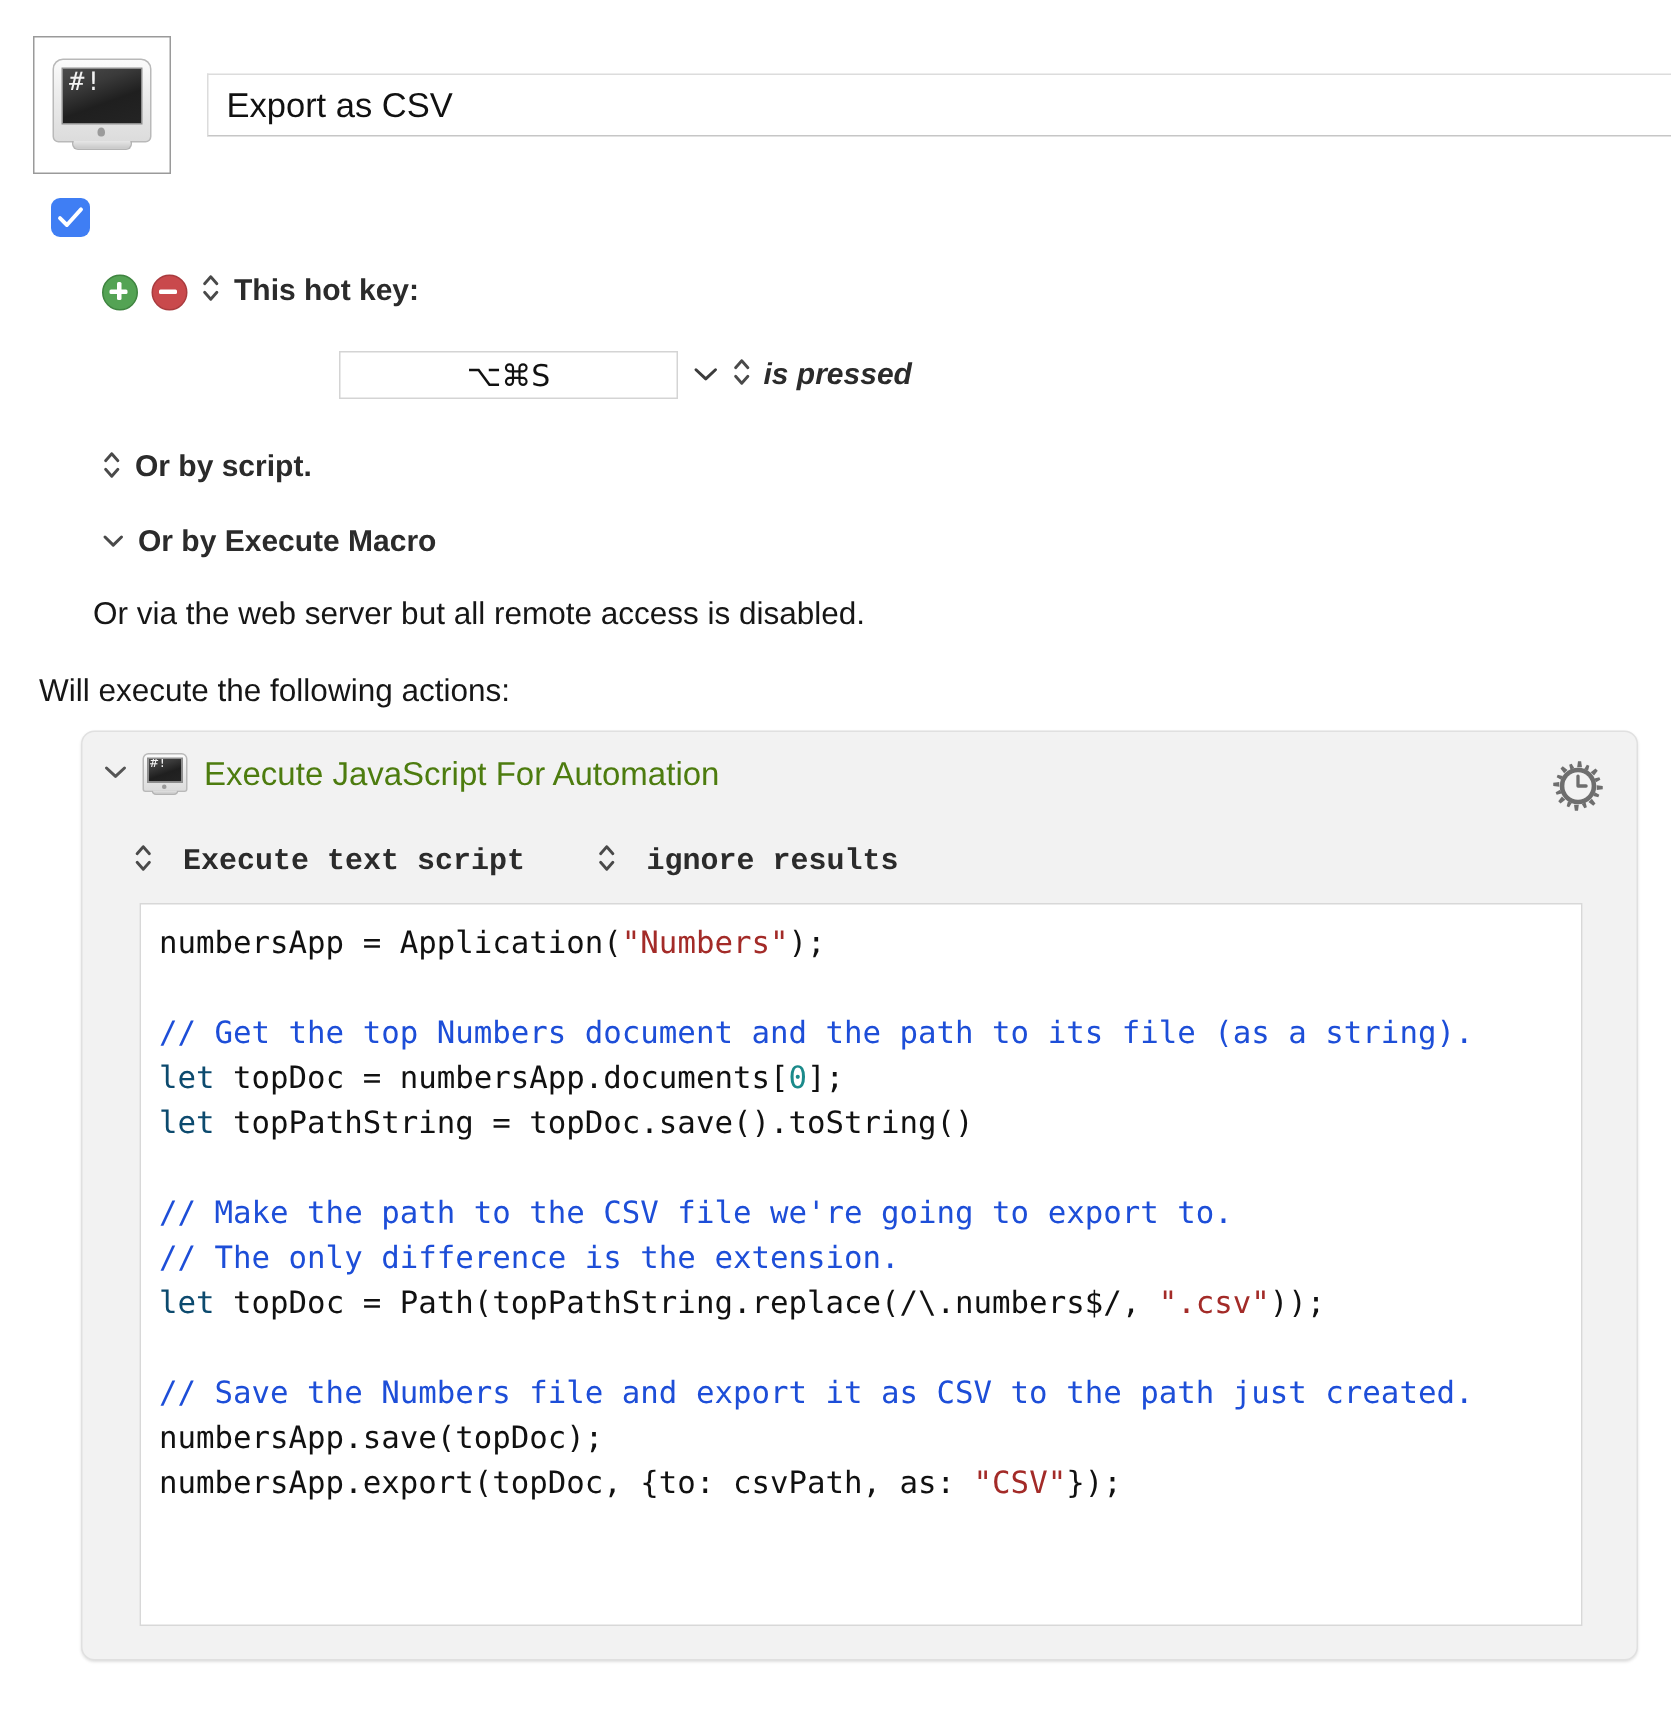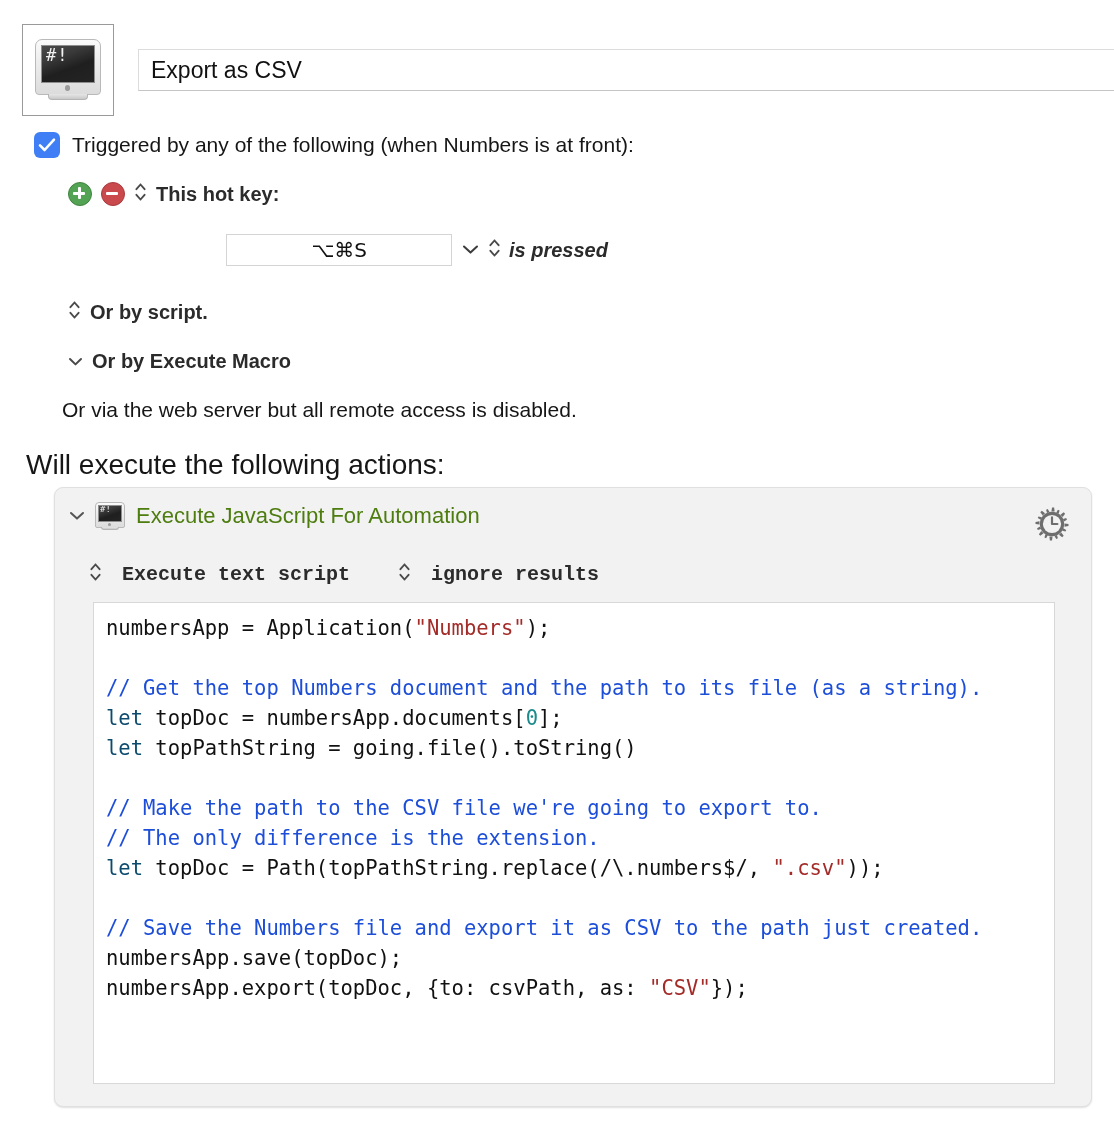--- a/index.html
+++ b/index.html
@@ -204,21 +204,20 @@
     color: #3c3c3c;
     font-size: 17px;
   }
   .ispressed-wrap { display: flex; align-items: center; gap: 8px; font-style: italic; }
 
   .orscript-row {
     position: absolute;
     left: 68px;
     top: 300px;
     display: flex;
-    align-items: center;
     gap: 9px;
   }
   .ormacro-row {
     position: absolute;
     left: 68px;
     top: 350px;
     display: flex;
     align-items: center;
     gap: 9px;
   }
@@ -226,21 +225,21 @@
     position: absolute;
     left: 62px;
     top: 398px;
     font-size: 21px;
     color: #161616;
   }
   .willexecute-row {
     position: absolute;
     left: 26px;
     top: 449px;
-    font-size: 28px;
+    font-size: 21px;
     color: #161616;
   }
 
   
   .action-panel {
     position: absolute;
     left: 54px;
     top: 487px;
     width: 1038px;
     height: 620px;
@@ -323,21 +322,20 @@
   </div>
   <div class="name-field">Export as CSV</div>
 </div>
 
 <div class="trigger-row">
   <div class="checkbox">
     <svg width="18" height="16" viewBox="0 0 18 16" aria-hidden="true">
       <path d="M2 8.4 L6.6 13 L16 2.6" fill="none" stroke="#ffffff" stroke-width="2.6" stroke-linecap="round" stroke-linejoin="round"></path>
     </svg>
   </div>
-  <div class="trigger-label">Triggered by any of the following (when Numbers is at front):</div>
 </div>
 
 <div class="hotkey-row">
   <div class="circ-btn plus">
       <span class="bar-h"></span>
       <span class="bar-v"></span>
     </div>
   <div class="circ-btn minus">
       <span class="bar-h"></span>
     </div>
@@ -453,21 +451,21 @@
         </svg>
     </span>
     <span class="bold-label">ignore results</span>
   </div>
 
   <div class="code-box">
     <pre class="code-text" id="code-text"><span>numbersApp = Application(</span><span class="tok-string">"Numbers"</span><span>);</span>
 
 <span class="tok-comment">// Get the top Numbers document and the path to its file (as a string).</span>
 <span class="tok-keyword">let</span><span> topDoc = numbersApp.documents[</span><span class="tok-number">0</span><span>];</span>
-<span class="tok-keyword">let</span><span> topPathString = going.file().toString()</span>
+<span class="tok-keyword">let</span><span> topPathString = topDoc.save().toString()</span>
 
 <span class="tok-comment">// Make the path to the CSV file we're going to export to.</span>
 <span class="tok-comment">// The only difference is the extension.</span>
 <span class="tok-keyword">let</span><span> topDoc = Path(topPathString.replace(/\.numbers$/, </span><span class="tok-string">".csv"</span><span>));</span>
 
 <span class="tok-comment">// Save the Numbers file and export it as CSV to the path just created.</span>
 <span>numbersApp.save(topDoc);</span>
 <span>numbersApp.export(topDoc, {to: csvPath, as: </span><span class="tok-string">"CSV"</span><span>});</span></pre>
   </div>
 

